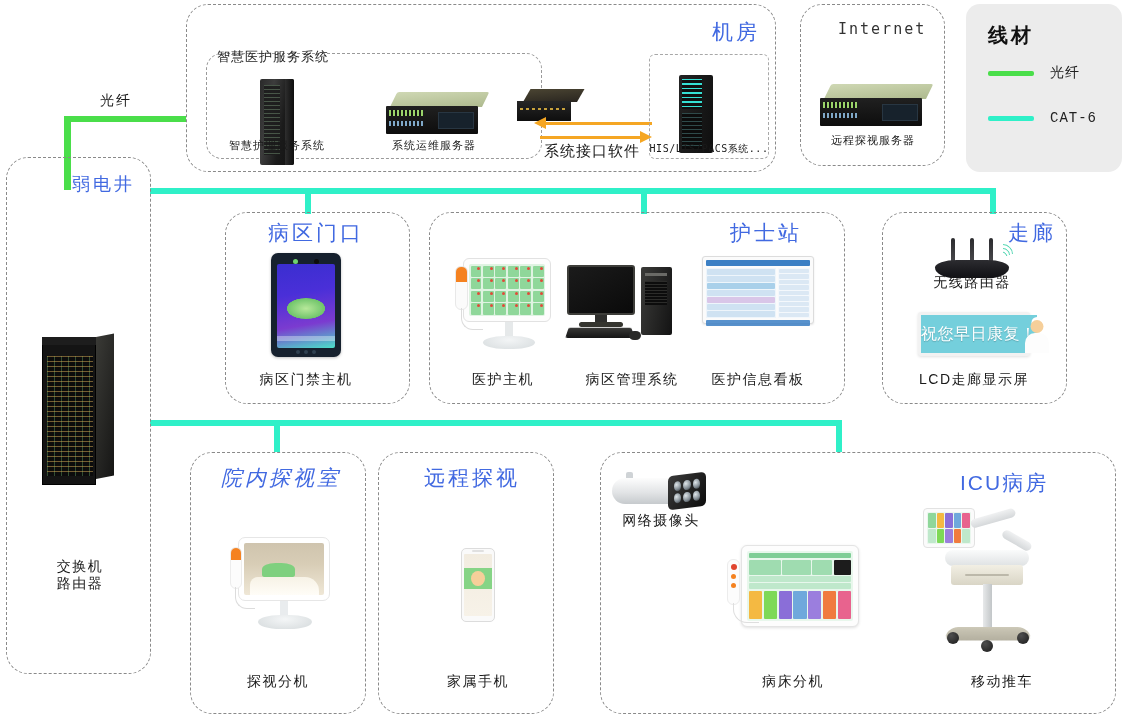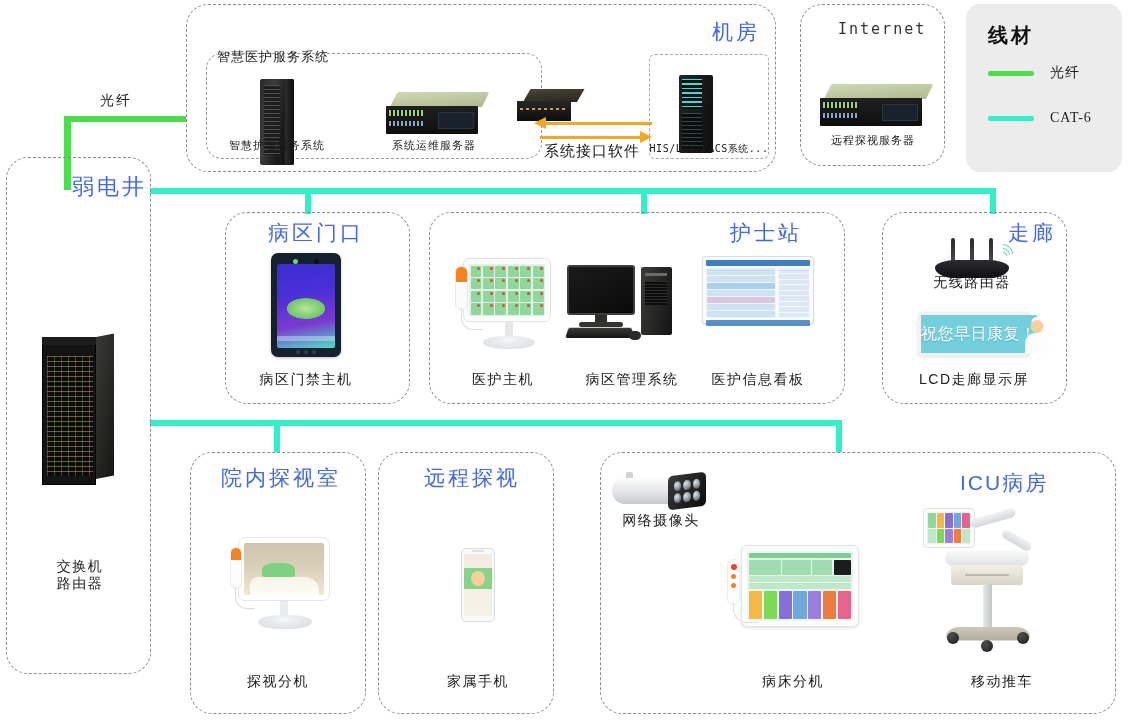--- a/index.html
+++ b/index.html
@@ -65,21 +65,21 @@
     background:#ececec;
     border-radius:14px;
   }
   .legend-title {
     position:absolute; left:22px; top:18px;
     font-size:20px; color:#111; letter-spacing:3px; font-weight:700;
   }
   .legend-row { position:absolute; left:22px; display:flex; align-items:center; }
   .legend-swatch { width:46px; height:5px; border-radius:2px; }
   .legend-label { margin-left:16px; font-size:14px; color:#222; letter-spacing:1px; }
-  .legend-label.mono { font-family:Liberation Serif, serif;text-align:center; }
+  .legend-label.mono { font-family:Liberation Mono, monospace;text-align:center; }
 
   
   .cable { position:absolute; }
 
   
   .dev { position:absolute; transform:translateX(-50%); }
 
   
   .rack-tall {
     width:34px; height:86px;
@@ -456,21 +456,21 @@
       <span class="legend-swatch" style="background:#4ade4a;"></span>
       <span class="legend-label">光纤</span>
     </div>
     <div class="legend-row" style="top:106px;">
       <span class="legend-swatch" style="background:#2ff0c8;"></span>
       <span class="legend-label mono">CAT-6</span>
     </div>
   </div>
 
   <div class="zone" style="left:6px; top:157px; width:145px; height:517px;"></div>
-  <div class="zone-title" style="left:72px; top:172px; font-size:22px;">弱电井</div>
+  <div class="zone-title" style="left:72px; top:172px; font-size:18px;">弱电井</div>
   <div class="dev" style="left:78px; top:337px;">
     <div class="cabinet">
       <div class="cab-side"></div>
       <div class="cab-front">
           <div class="cab-grid"></div>
         </div>
       <div class="cab-top"></div>
     </div>
   </div>
   <div class="caption two" style="left:80px; top:558px;">
@@ -607,21 +607,21 @@
 
   <div class="dev" style="left:974px; top:312px;">
     <div class="lcd">
       <div class="lcd-text">祝您早日康复！</div>
       <div class="lcd-nurse"></div>
     </div>
   </div>
   <div class="caption" style="left:974px; top:371px;">LCD走廊显示屏</div>
 
   <div class="zone" style="left:190px; top:452px; width:176px; height:262px;"></div>
-  <div class="zone-title" style="left:221px; top:464px;">院内探视室</div>
+  <div class="zone-title" style="left:221px; top:464px;font-style:italic;">院内探视室</div>
   <div class="dev" style="left:280px; top:537px;">
     <div class="vismon">
       <div class="vm-screen">
           <div class="vm-pic"></div>
         </div>
       <div class="vm-neck"></div>
         <div class="vm-base"></div>
       <div class="vm-handset"></div>
         <div class="vm-cord"></div>
     </div>

